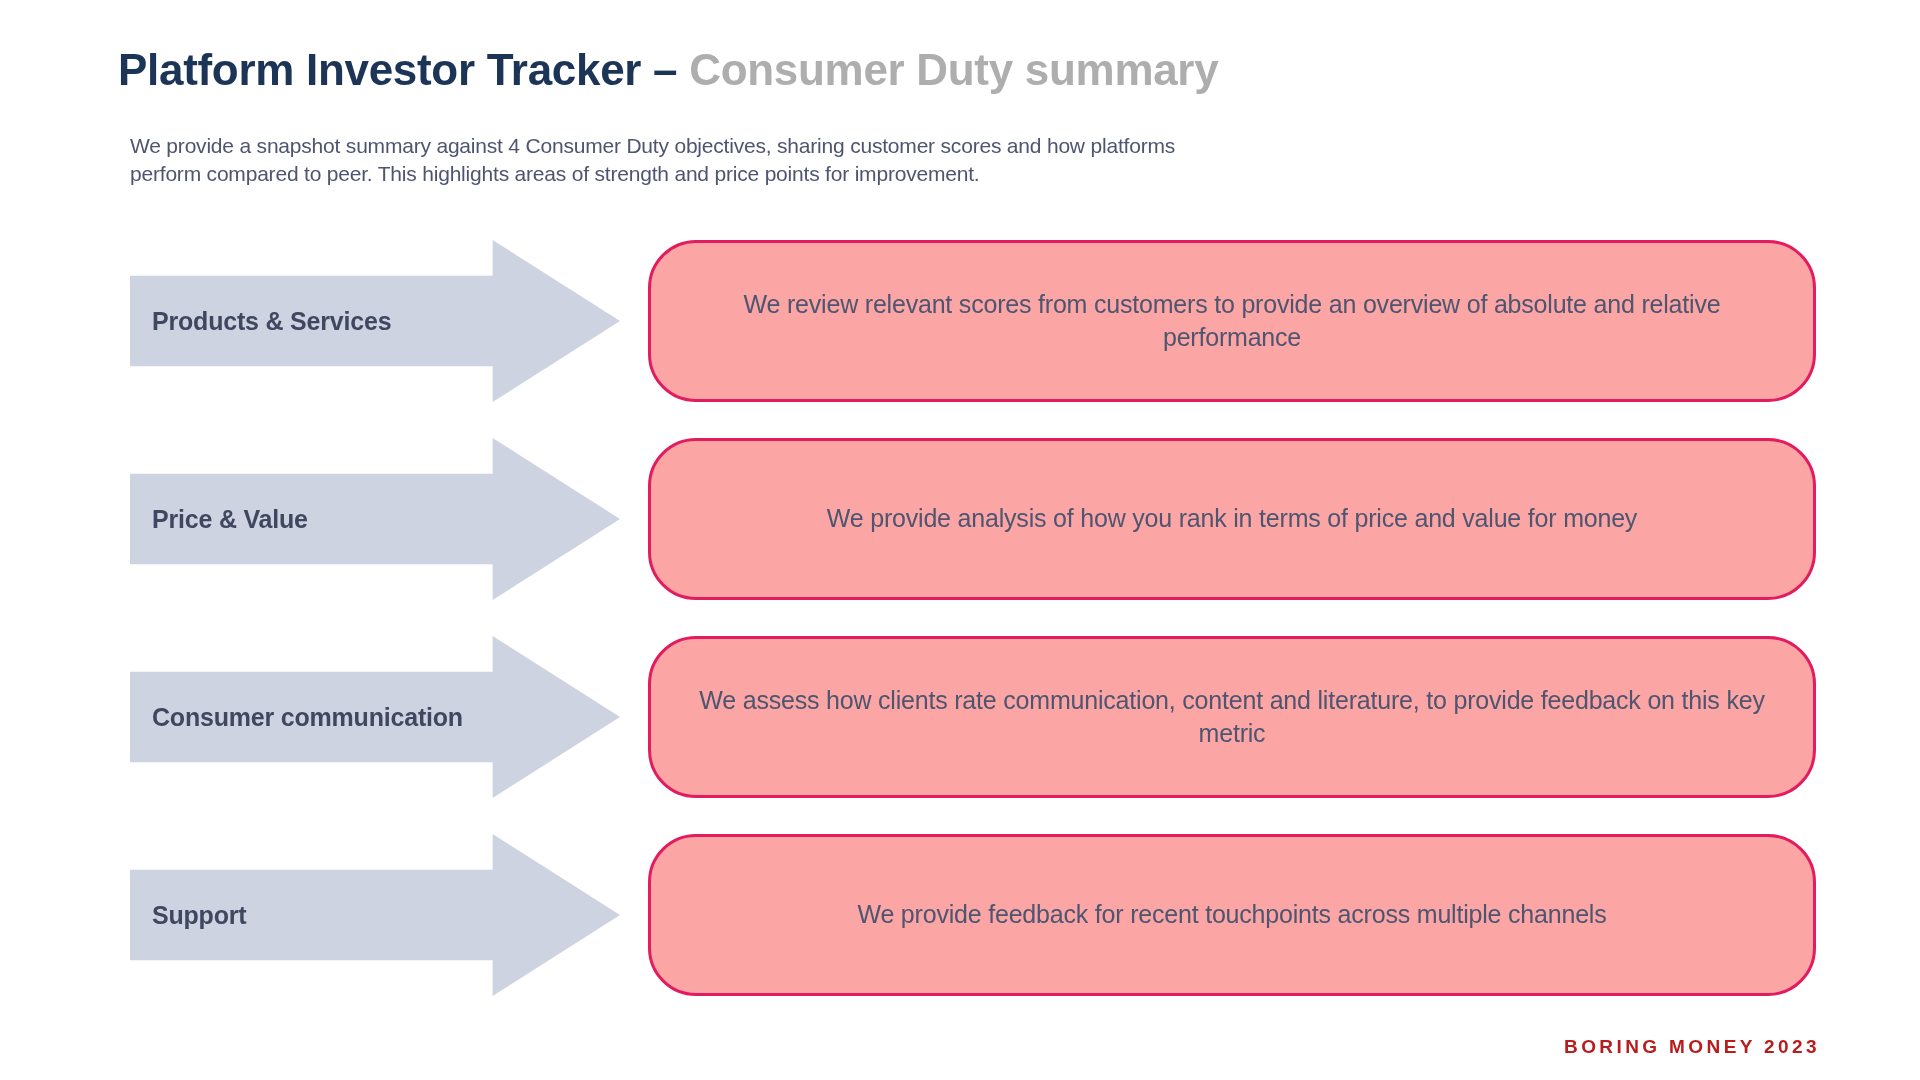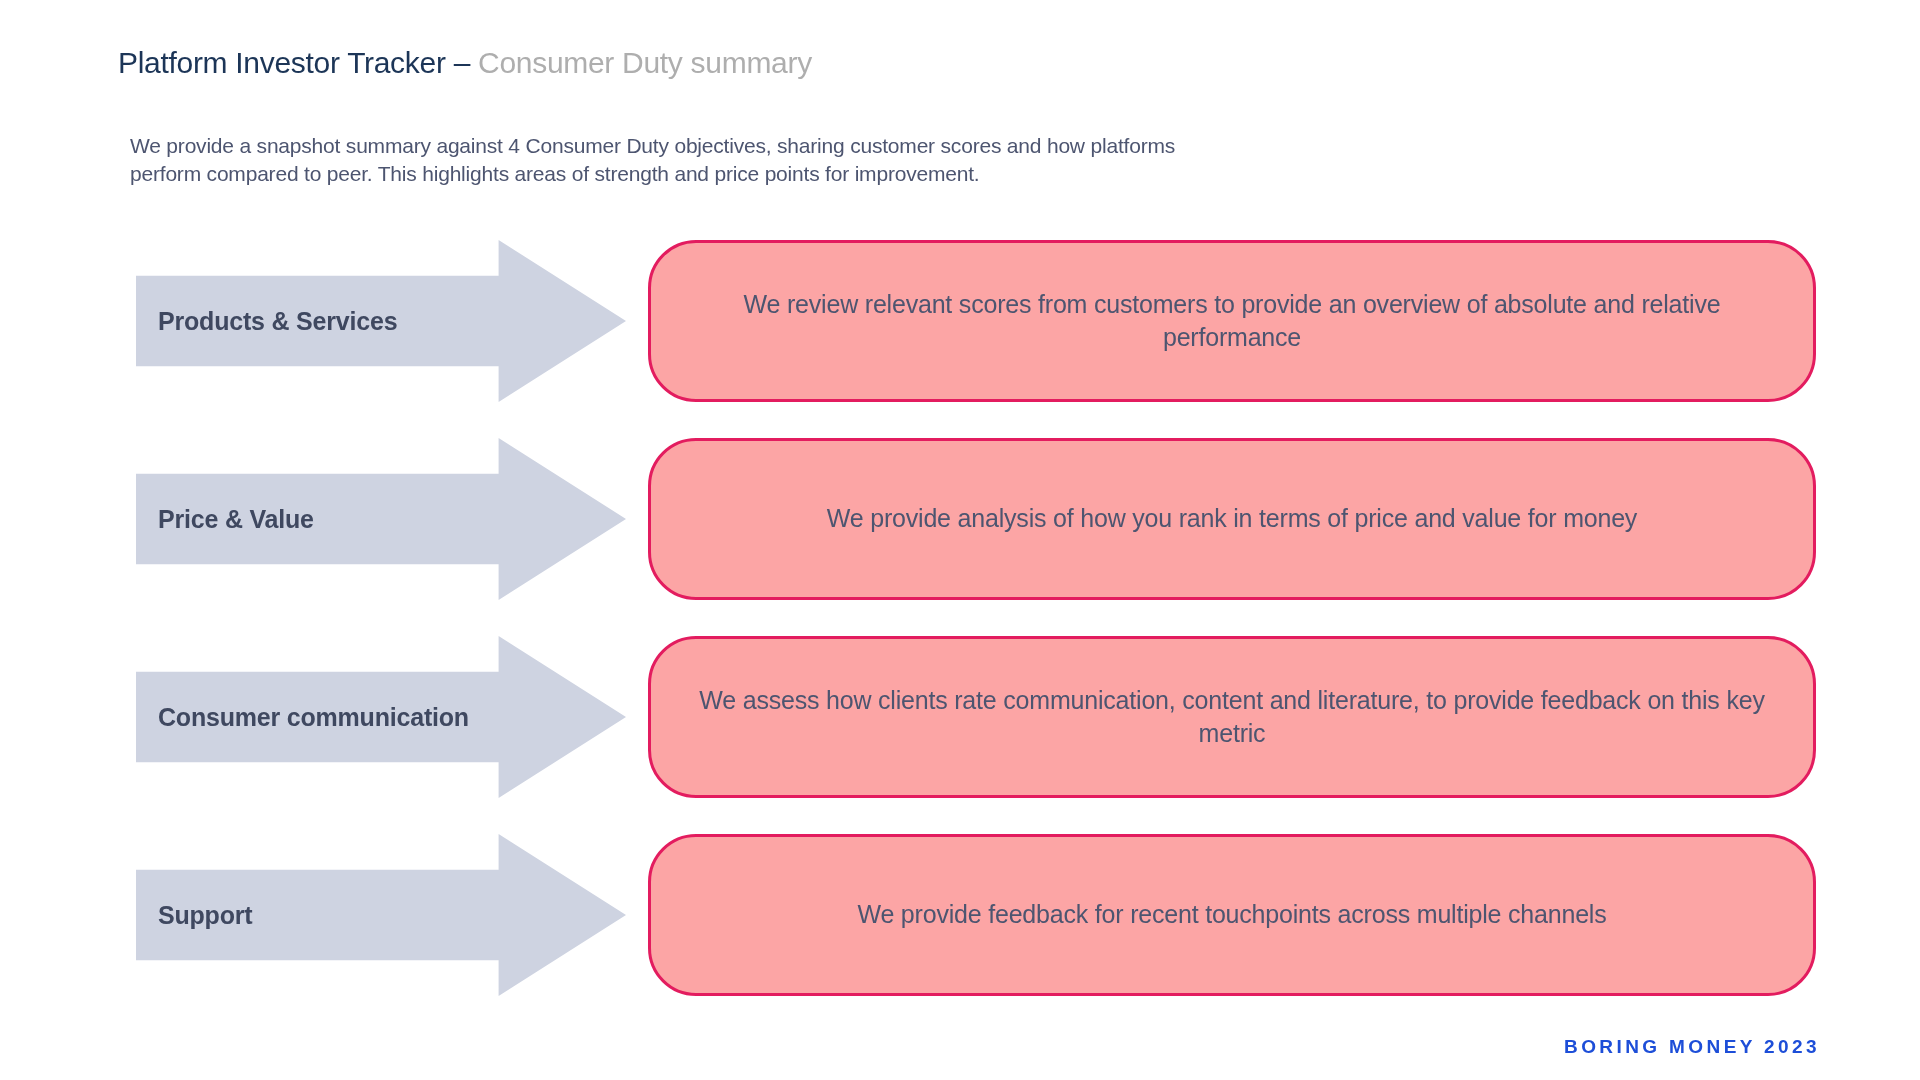--- a/index.html
+++ b/index.html
@@ -22,22 +22,22 @@
   }
 
   
   .header {
     position: absolute;
     left: 118px;
     top: 46px;
     width: 1700px;
   }
   .title-line {
-    font-size: 30px;
-    font-weight: normal;
+    font-size: 44px;
+    font-weight: bold;
     letter-spacing: -0.3px;
     line-height: 1.1;
     white-space: nowrap;
   }
   .title-main {
     color: #1c3557;
   }
   .title-sub {
     color: #aeaeae;
   }
@@ -63,21 +63,21 @@
   }
   .row {
     position: relative;
     height: 162px;
     margin-bottom: 36px;
   }
 
   
   .arrow {
     position: absolute;
-    left: 136px;
+    left: 130px;
     width: 490px;
     height: 162px;
     background: #ced3e1;
     -webkit-clip-path: polygon(0 22%, 74% 22%, 74% 0, 100% 50%, 74% 100%, 74% 78%, 0 78%);
     clip-path: polygon(0 22%, 74% 22%, 74% 0, 100% 50%, 74% 100%, 74% 78%, 0 78%);
     display: flex;
     align-items: center;
   }
   .arrow-label {
     padding-left: 22px;
@@ -112,21 +112,21 @@
   }
 
   
   .footer {
     position: absolute;
     right: 100px;
     bottom: 22px;
     font-size: 19px;
     font-weight: bold;
     letter-spacing: 3.4px;
-    color: #1d4ed8;
+    color: #b91c1c;
   }
 </style>
 </head>
 <body>
 
 <div class="slide">
 
   <div class="header">
     <div class="title-line"><span class="title-main">Platform Investor Tracker – </span><span class="title-sub">Consumer Duty summary</span></div>
   </div>

